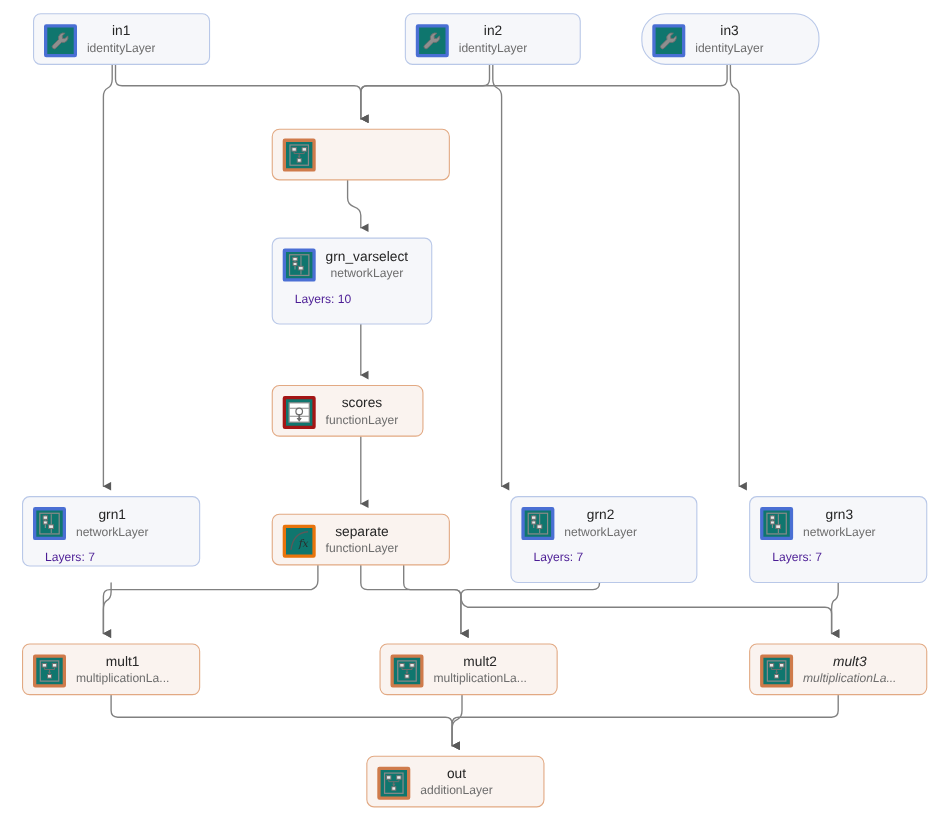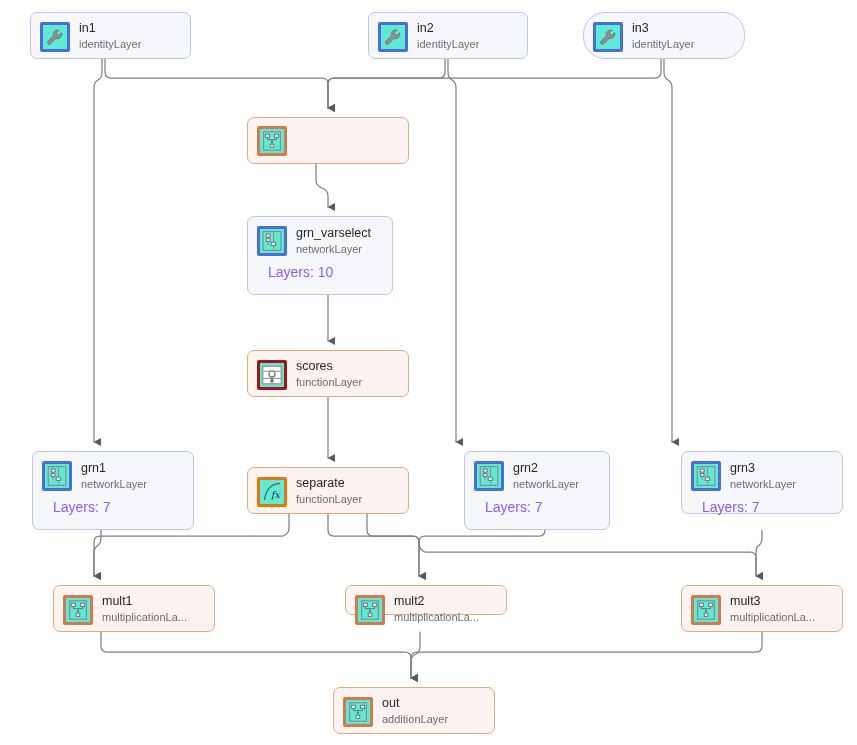--- a/index.html
+++ b/index.html
@@ -31,51 +31,52 @@
     padding:9px 10px 0 9px;
   }
   .node.compact .row{padding:8px 10px 8px 9px;align-items:center;}
   .labels{
     margin-left:9px;
     display:flex;
     flex-direction:column;
     justify-content:center;
     overflow:hidden;
     white-space:nowrap;
+    align-items:center;
   }
   .nm{
     font-size:12.5px;
     color:#262626;
     line-height:15px;
   }
   .ty{
     font-size:11px;
     color:#6d6d6d;
     line-height:16px;
   }
   .sub{
-    font-size:14px;
-    color:#8b5cf6;
+    font-size:11px;
+    color:#4c1d95;
     padding:0 0 0 20px;
     margin-top:8px;
     line-height:15px;
   }
 
   
   .node.blue{border-color:#b9c8e8;background:#f6f7fa;}
   .node.orange{border-color:#e2a983;background:#faf3ef;}
 
   
   .ico{
     width:30px;height:30px;
     box-sizing:border-box;
     flex:0 0 30px;
     position:relative;
     border-radius:2px;
-    background:#5eead4;
+    background:#0f766e;
   }
   .ico.blue{border:3px solid #4a6fd4;}
   .ico.orange{border:3px solid #cf7b4b;}
   .ico.orangebright{border:3px solid #e8740c;}
   .ico.red{border:3px solid #a31515;}
   .ico svg{position:absolute;left:0;top:0;width:100%;height:100%;display:block;}
 </style>
 </head>
 <body>
 
@@ -194,39 +195,39 @@
               <rect x="11.2" y="13.1" width="4.4" height="3.3" fill="#e9e9e9" stroke="#6e6e6e" stroke-width="0.9"></rect>
             </svg>
           </span>
           <span class="labels">
             <span class="nm">grn_varselect</span>
             <span class="ty">networkLayer</span>
           </span>
         </div>
         <div class="sub">Layers: 10</div>
       </div>
-      <div class="node orange compact" style="left: 247px; top: 350px; width: 162px; height: 47px;">
+      <div class="node orange compact" style="left: 247px; top: 350px; width: 138px; height: 47px;">
         <div class="row">
           <span class="ico red">
             <svg viewBox="0 0 24 24">
               <rect x="2.8" y="3.2" width="18.4" height="17.6" fill="#ffffff" stroke="#8a8a8a" stroke-width="1.1"></rect>
               <line x1="3.2" y1="8.2" x2="20.8" y2="8.2" stroke="#8a8a8a" stroke-width="1"></line>
               <line x1="3.2" y1="15.4" x2="20.8" y2="15.4" stroke="#8a8a8a" stroke-width="1"></line>
               <circle cx="12" cy="11.0" r="3.0" fill="#ffffff" stroke="#6e6e6e" stroke-width="1.1"></circle>
               <line x1="12" y1="14.2" x2="12" y2="18.6" stroke="#6e6e6e" stroke-width="1.6"></line>
               <path d="M9.6 17.0 L14.4 17.0 L12 20.4 Z" fill="#6e6e6e"></path>
             </svg>
           </span>
           <span class="labels">
             <span class="nm">scores</span>
             <span class="ty">functionLayer</span>
           </span>
         </div>
       </div>
-      <div class="node blue" style="left: 32px; top: 451px; width: 162px; height: 79px;">
+      <div class="node blue" style="left: 20px; top: 451px; width: 162px; height: 64px;">
         <div class="row">
           <span class="ico blue">
             <svg viewBox="0 0 24 24">
               <rect x="3.2" y="2.6" width="17.6" height="18.8" fill="none" stroke="#8a8a8a" stroke-width="1.1"></rect>
               <line x1="13.6" y1="3.4" x2="13.6" y2="20.6" stroke="#8a8a8a" stroke-width="1"></line>
               <line x1="8.2" y1="4.4" x2="8.2" y2="16" stroke="#8a8a8a" stroke-width="1"></line>
               <rect x="6.2" y="5.0" width="4.0" height="3.1" fill="#e9e9e9" stroke="#6e6e6e" stroke-width="0.9"></rect>
               <rect x="6.4" y="9.6" width="3.6" height="2.8" fill="#e9e9e9" stroke="#6e6e6e" stroke-width="0.9"></rect>
               <rect x="11.2" y="13.1" width="4.4" height="3.3" fill="#e9e9e9" stroke="#6e6e6e" stroke-width="0.9"></rect>
             </svg>
@@ -245,97 +246,97 @@
               <path d="M4.5 20 C 6 8.5, 12.5 3.8, 20 3.4" fill="none" stroke="#5a5a5a" stroke-width="1.2"></path>
               <text x="11.5" y="17.6" font-family="DejaVu Serif, serif" font-style="italic" font-size="9.6" fill="#2b2b2b">fx</text>
             </svg>
           </span>
           <span class="labels">
             <span class="nm">separate</span>
             <span class="ty">functionLayer</span>
           </span>
         </div>
       </div>
-      <div class="node blue" style="left: 464px; top: 451px; width: 146px; height: 79px;">
+      <div class="node blue" style="left: 464px; top: 451px; width: 170px; height: 79px;">
         <div class="row">
           <span class="ico blue">
             <svg viewBox="0 0 24 24">
               <rect x="3.2" y="2.6" width="17.6" height="18.8" fill="none" stroke="#8a8a8a" stroke-width="1.1"></rect>
               <line x1="13.6" y1="3.4" x2="13.6" y2="20.6" stroke="#8a8a8a" stroke-width="1"></line>
               <line x1="8.2" y1="4.4" x2="8.2" y2="16" stroke="#8a8a8a" stroke-width="1"></line>
               <rect x="6.2" y="5.0" width="4.0" height="3.1" fill="#e9e9e9" stroke="#6e6e6e" stroke-width="0.9"></rect>
               <rect x="6.4" y="9.6" width="3.6" height="2.8" fill="#e9e9e9" stroke="#6e6e6e" stroke-width="0.9"></rect>
               <rect x="11.2" y="13.1" width="4.4" height="3.3" fill="#e9e9e9" stroke="#6e6e6e" stroke-width="0.9"></rect>
             </svg>
           </span>
           <span class="labels">
             <span class="nm">grn2</span>
             <span class="ty">networkLayer</span>
           </span>
         </div>
         <div class="sub">Layers: 7</div>
       </div>
-      <div class="node blue" style="left: 681px; top: 451px; width: 162px; height: 63px;">
+      <div class="node blue" style="left: 681px; top: 451px; width: 162px; height: 79px;">
         <div class="row">
           <span class="ico blue">
             <svg viewBox="0 0 24 24">
               <rect x="3.2" y="2.6" width="17.6" height="18.8" fill="none" stroke="#8a8a8a" stroke-width="1.1"></rect>
               <line x1="13.6" y1="3.4" x2="13.6" y2="20.6" stroke="#8a8a8a" stroke-width="1"></line>
               <line x1="8.2" y1="4.4" x2="8.2" y2="16" stroke="#8a8a8a" stroke-width="1"></line>
               <rect x="6.2" y="5.0" width="4.0" height="3.1" fill="#e9e9e9" stroke="#6e6e6e" stroke-width="0.9"></rect>
               <rect x="6.4" y="9.6" width="3.6" height="2.8" fill="#e9e9e9" stroke="#6e6e6e" stroke-width="0.9"></rect>
               <rect x="11.2" y="13.1" width="4.4" height="3.3" fill="#e9e9e9" stroke="#6e6e6e" stroke-width="0.9"></rect>
             </svg>
           </span>
           <span class="labels">
             <span class="nm">grn3</span>
             <span class="ty">networkLayer</span>
           </span>
         </div>
         <div class="sub">Layers: 7</div>
       </div>
-      <div class="node orange compact" style="left: 20px; top: 585px; width: 162px; height: 47px; margin-left: 33px;">
+      <div class="node orange compact" style="left: 20px; top: 585px; width: 162px; height: 47px;">
         <div class="row">
           <span class="ico orange">
             <svg viewBox="0 0 24 24">
               <rect x="3.6" y="2.8" width="16.8" height="18.4" fill="none" stroke="#8a8a8a" stroke-width="1.1"></rect>
               <rect x="5.4" y="5.2" width="4.0" height="3.2" fill="#e9e9e9" stroke="#6e6e6e" stroke-width="0.9"></rect>
               <rect x="14.6" y="5.2" width="4.0" height="3.2" fill="#e9e9e9" stroke="#6e6e6e" stroke-width="0.9"></rect>
               <path d="M7.4 8.6 L7.4 10.6 L16.6 10.6 L16.6 8.6" fill="none" stroke="#6e6e6e" stroke-width="0.9"></path>
               <line x1="12" y1="10.6" x2="12" y2="14.2" stroke="#6e6e6e" stroke-width="0.9"></line>
               <path d="M10.4 12.6 L13.6 12.6 L12 14.8 Z" fill="#6e6e6e"></path>
               <rect x="10.2" y="15.2" width="3.6" height="3.2" fill="#e9e9e9" stroke="#6e6e6e" stroke-width="0.9"></rect>
             </svg>
           </span>
           <span class="labels">
             <span class="nm">mult1</span>
             <span class="ty">multiplicationLa...</span>
           </span>
         </div>
       </div>
-      <div class="node orange compact" style="left: 345px; top: 585px; width: 162px; height: 30px;">
+      <div class="node orange compact" style="left: 345px; top: 585px; width: 162px; height: 47px;">
         <div class="row">
           <span class="ico orange">
             <svg viewBox="0 0 24 24">
               <rect x="3.6" y="2.8" width="16.8" height="18.4" fill="none" stroke="#8a8a8a" stroke-width="1.1"></rect>
               <rect x="5.4" y="5.2" width="4.0" height="3.2" fill="#e9e9e9" stroke="#6e6e6e" stroke-width="0.9"></rect>
               <rect x="14.6" y="5.2" width="4.0" height="3.2" fill="#e9e9e9" stroke="#6e6e6e" stroke-width="0.9"></rect>
               <path d="M7.4 8.6 L7.4 10.6 L16.6 10.6 L16.6 8.6" fill="none" stroke="#6e6e6e" stroke-width="0.9"></path>
               <line x1="12" y1="10.6" x2="12" y2="14.2" stroke="#6e6e6e" stroke-width="0.9"></line>
               <path d="M10.4 12.6 L13.6 12.6 L12 14.8 Z" fill="#6e6e6e"></path>
               <rect x="10.2" y="15.2" width="3.6" height="3.2" fill="#e9e9e9" stroke="#6e6e6e" stroke-width="0.9"></rect>
             </svg>
           </span>
           <span class="labels">
             <span class="nm">mult2</span>
             <span class="ty">multiplicationLa...</span>
           </span>
         </div>
       </div>
-      <div class="node orange compact" style="left: 681px; top: 585px; width: 162px; height: 47px;">
+      <div class="node orange compact" style="left: 681px; top: 585px; width: 162px; height: 47px; font-style: italic;">
         <div class="row">
           <span class="ico orange">
             <svg viewBox="0 0 24 24">
               <rect x="3.6" y="2.8" width="16.8" height="18.4" fill="none" stroke="#8a8a8a" stroke-width="1.1"></rect>
               <rect x="5.4" y="5.2" width="4.0" height="3.2" fill="#e9e9e9" stroke="#6e6e6e" stroke-width="0.9"></rect>
               <rect x="14.6" y="5.2" width="4.0" height="3.2" fill="#e9e9e9" stroke="#6e6e6e" stroke-width="0.9"></rect>
               <path d="M7.4 8.6 L7.4 10.6 L16.6 10.6 L16.6 8.6" fill="none" stroke="#6e6e6e" stroke-width="0.9"></path>
               <line x1="12" y1="10.6" x2="12" y2="14.2" stroke="#6e6e6e" stroke-width="0.9"></line>
               <path d="M10.4 12.6 L13.6 12.6 L12 14.8 Z" fill="#6e6e6e"></path>
               <rect x="10.2" y="15.2" width="3.6" height="3.2" fill="#e9e9e9" stroke="#6e6e6e" stroke-width="0.9"></rect>

